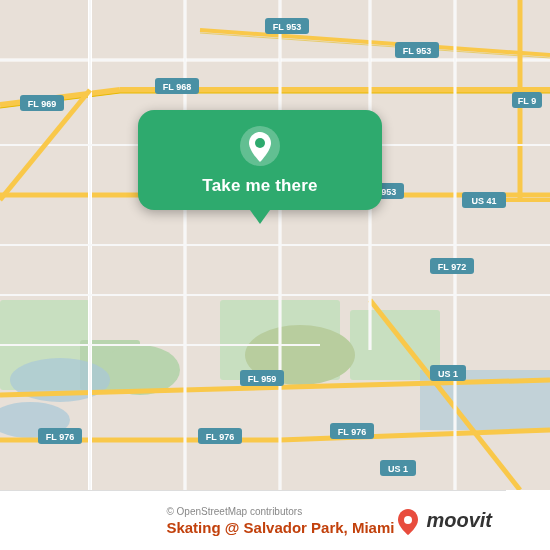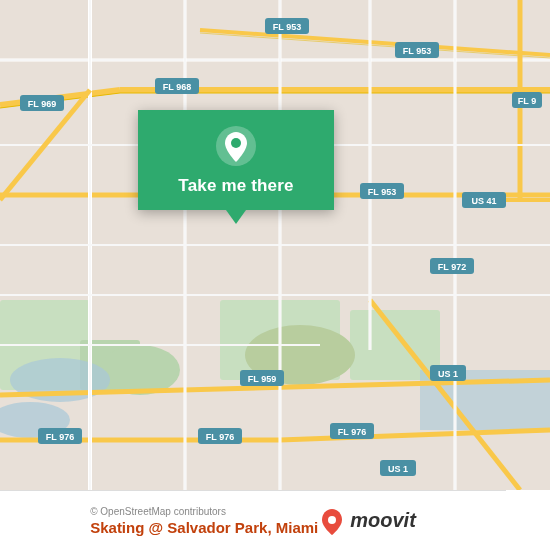--- a/index.html
+++ b/index.html
@@ -24,23 +24,23 @@
     #map-svg {
       width: 100%;
       height: 100%;
     }
 
     
     .callout {
       position: absolute;
       top: 110px;
       left: 138px;
-      width: 196px;
+      width: 244px;
       background: #2eaa6e;
-      border-radius: 0;
+      border-radius: 16px;
       display: flex;
       flex-direction: column;
       align-items: center;
       padding: 14px 10px 14px 10px;
       box-shadow: 0 3px 12px rgba(0,0,0,0.3);
     }
 
     .callout::after {
       content: '';
       position: absolute;
@@ -67,21 +67,21 @@
     }
 
     
     #bottom-bar {
       width: 506px;
       height: 60px;
       background: #fff;
       border-top: 1px solid #ddd;
       display: flex;
       align-items: center;
-      justify-content: center;
+      justify-content: flex-end;
       padding: 0 14px;
     }
 
     .bottom-left {
       display: flex;
       flex-direction: column;
     }
 
     .attribution {
       font-size: 10px;

